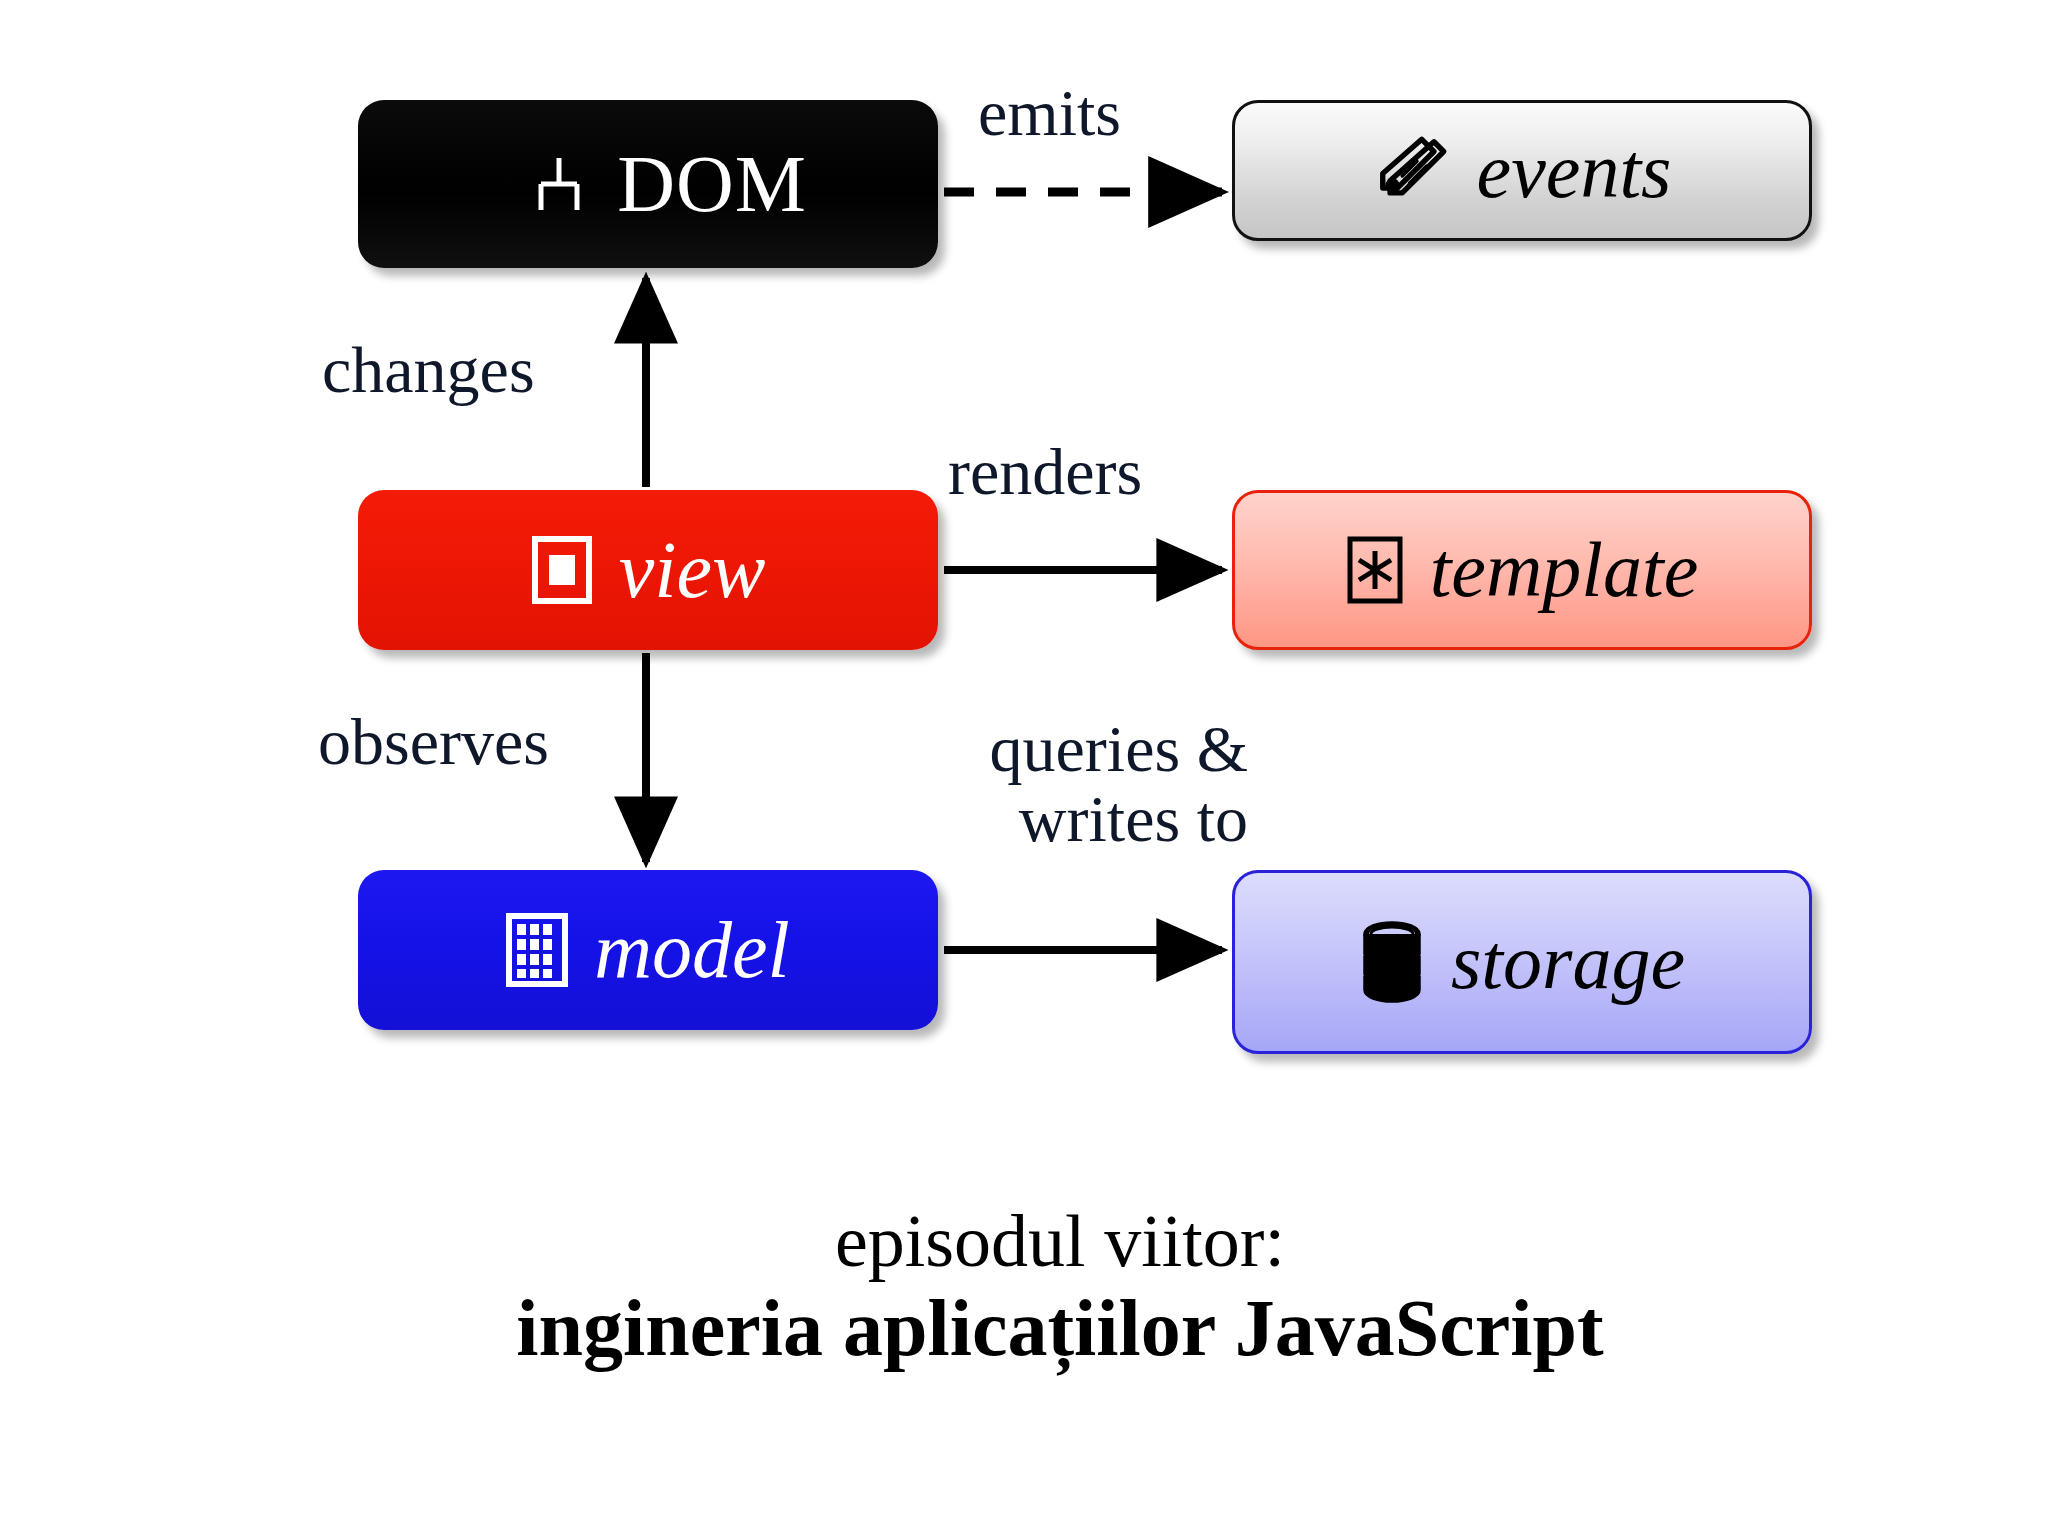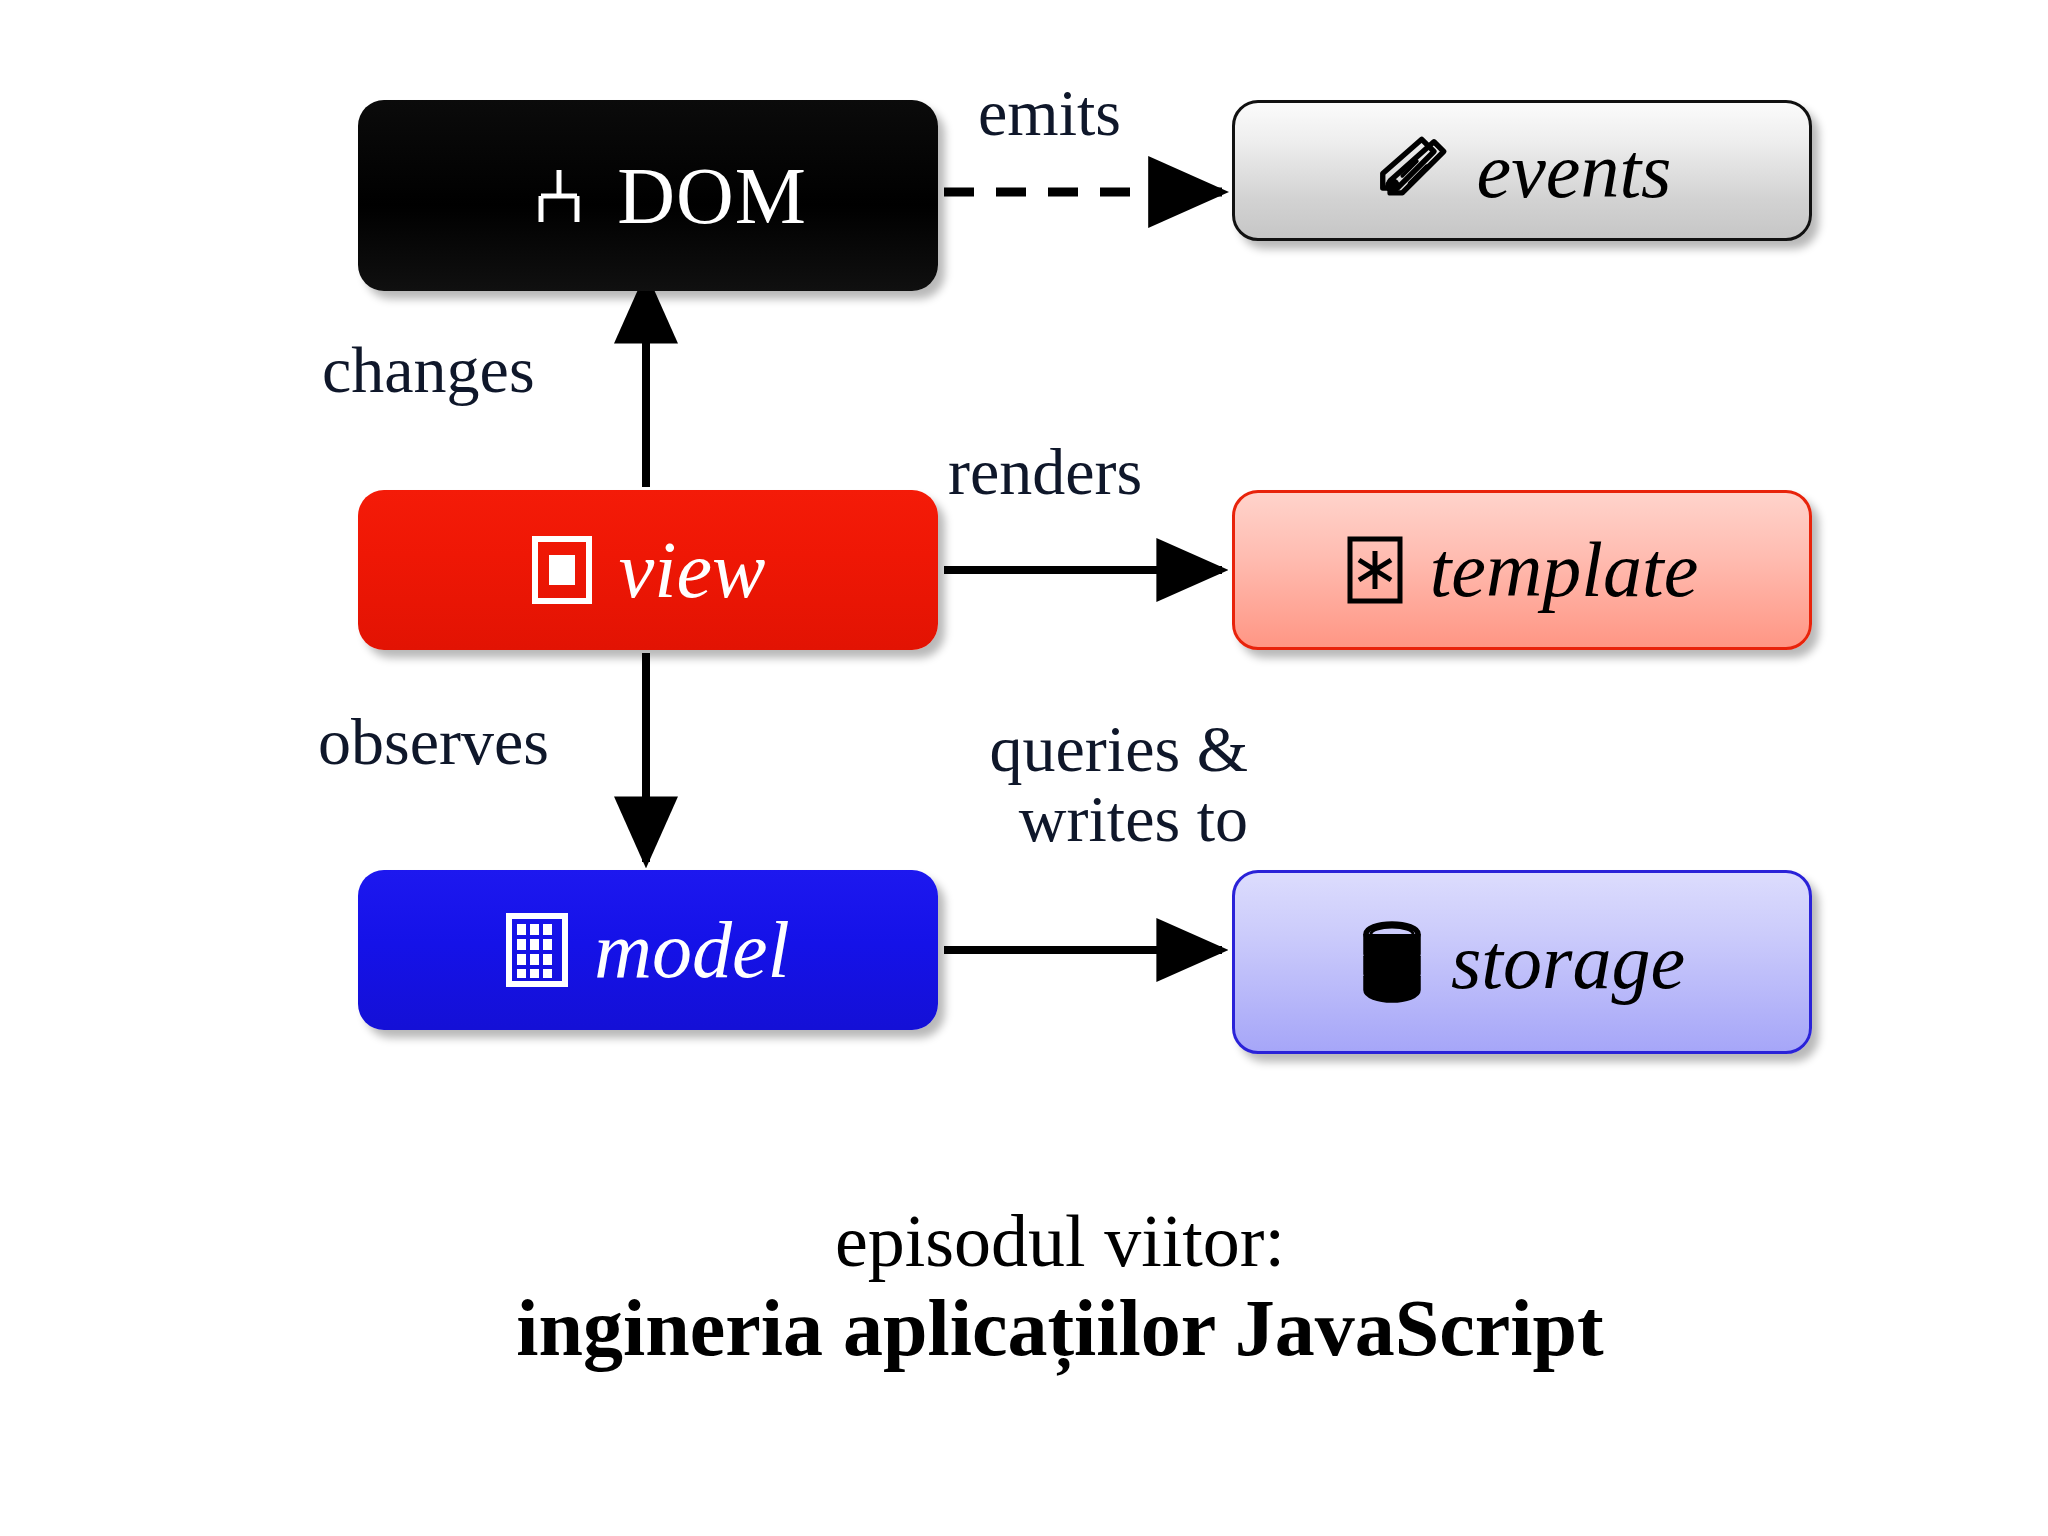--- a/index.html
+++ b/index.html
@@ -38,21 +38,21 @@
   }
   .node .icon {
     display: flex;
     align-items: center;
     justify-content: center;
     flex: 0 0 auto;
   }
 
   
   #node-dom {
-    left: 358px; top: 100px; width: 580px; height: 191px;
+    left: 358px; top: 100px; width: 580px; height: 168px;
     background: linear-gradient(180deg,#0b0b0b 0%,#000000 55%,#101010 100%);
     color: #ffffff;
     padding-left: 38px;
   }
   #node-dom .label {
     font-style: normal;
     font-size: 80px;
     letter-spacing: 1px;
   }
 

